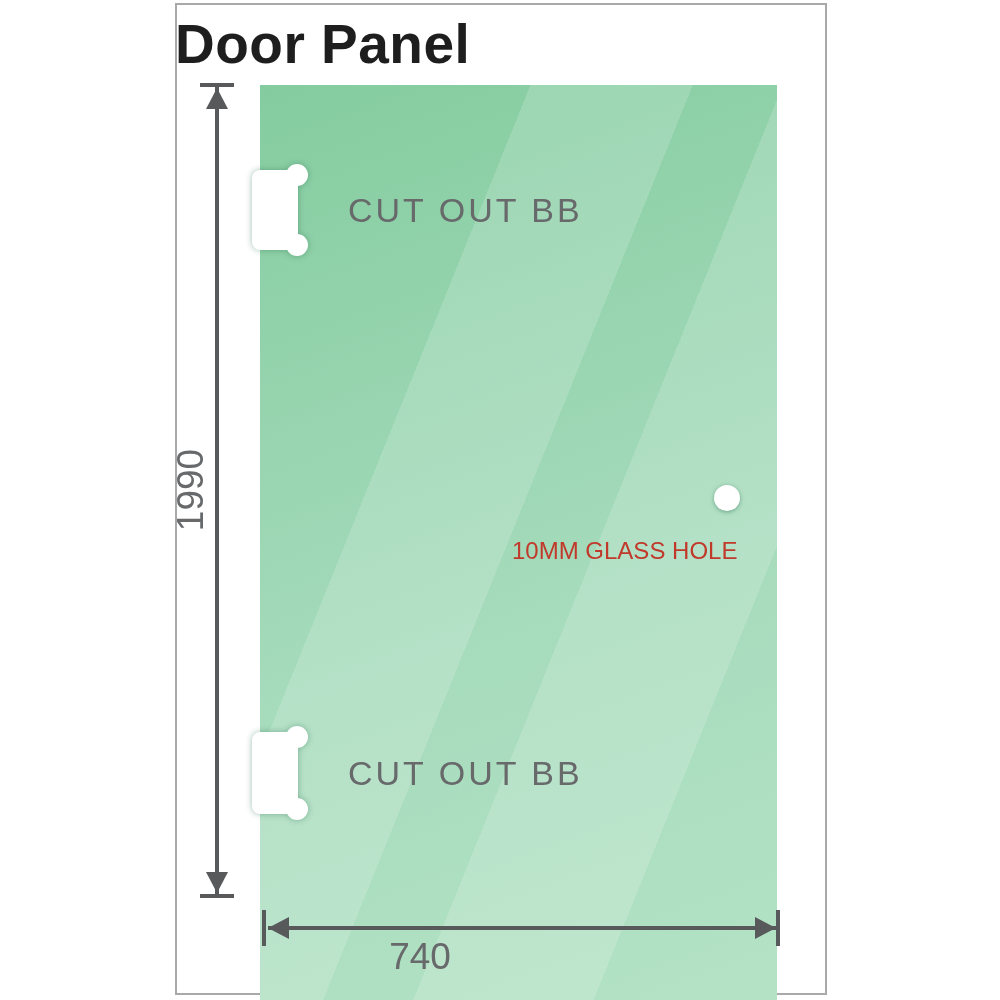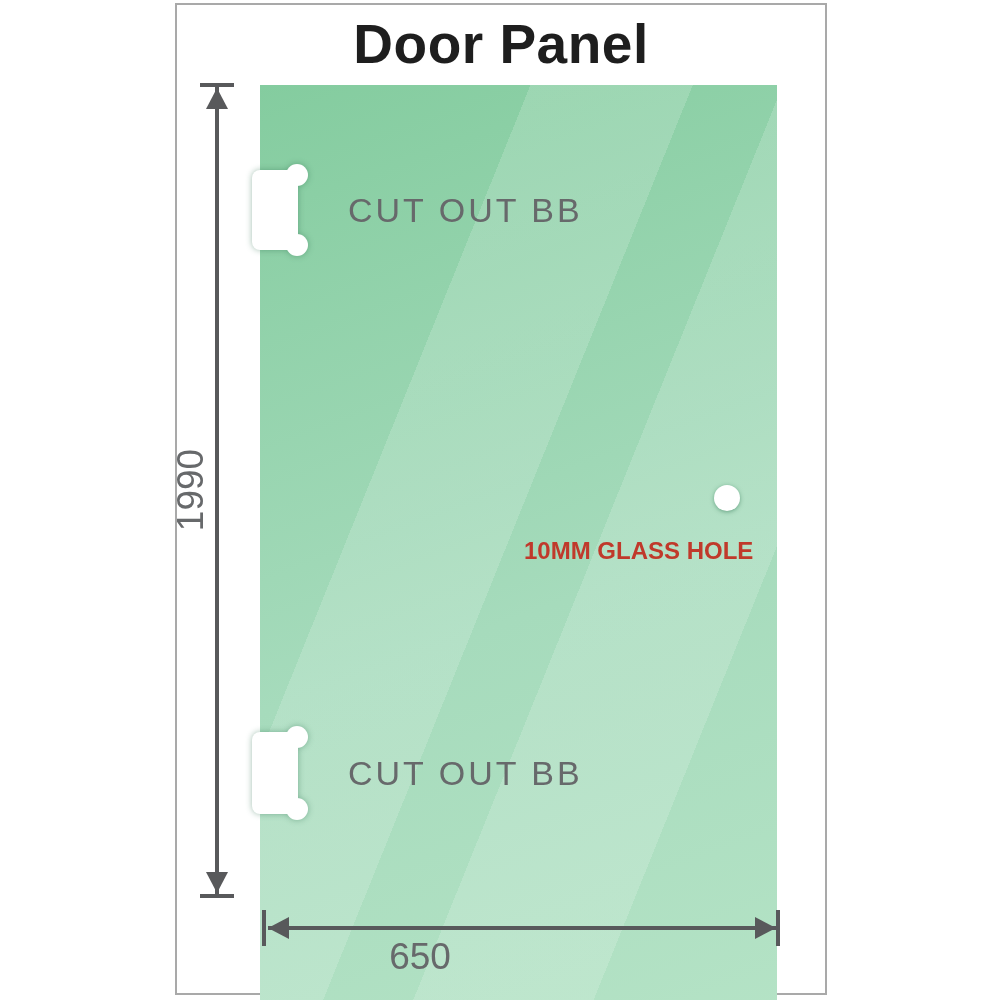--- a/index.html
+++ b/index.html
@@ -5,21 +5,21 @@
   html,body{margin:0;padding:0;}
   body{
     width:1000px;height:1000px;position:relative;background:#ffffff;
     font-family:"Liberation Sans", sans-serif;overflow:hidden;
   }
   .frame{
     position:absolute;left:175px;top:3px;width:652px;height:992px;
     border:2px solid var(--frame-border,#a9a9a9);box-sizing:border-box;background:#fff;
   }
   .title{
-    position:absolute;left:175px;top:12px;width:652px;text-align:center;
+    position:absolute;left:175px;top:12px;width:652px;
     font-size:55px;font-weight:bold;color:var(--title-color,#1e1e1e);letter-spacing:0.5px;
   }
   
   .panel{
     position:absolute;left:260px;top:85px;width:517px;height:952px;
     background:
       linear-gradient(112deg,
         rgba(255,255,255,0) 0%, rgba(255,255,255,0) 30%,
         rgba(255,255,255,0.16) 30%, rgba(255,255,255,0.16) 48%,
         rgba(255,255,255,0) 48%, rgba(255,255,255,0) 58%,
@@ -45,22 +45,22 @@
     font-size:34px;letter-spacing:3px;color:var(--label-gray,#67696b);
   }
   .cutout-label.top{top:85px;height:80px;}
   .cutout-label.bottom{top:647px;height:82px;}
   
   .hole{
     position:absolute;left:454px;top:400px;width:26px;height:26px;border-radius:50%;
     background:#ffffff;box-shadow:0 1px 4px rgba(46,114,80,0.55);
   }
   .hole-label{
-    position:absolute;left:264px;top:452px;
-    font-size:24px;font-weight:bold;color:var(--hole-label-red,#c0392b);white-space:nowrap;
+    position:absolute;left:252px;top:452px;
+    font-size:24px;font-weight:normal;color:var(--hole-label-red,#c0392b);white-space:nowrap;
   }
   
   .dim{position:absolute;background:var(--dimension,#58595b);}
   .vcap{left:200px;width:34px;height:4px;}
   .vcap.top{top:83px;}
   .vcap.bottom{top:894px;}
   .vline{left:215px;top:87px;width:4px;height:810px;}
   .tri{position:absolute;width:0;height:0;}
   .tri.up{left:206px;top:88px;border-left:11px solid transparent;border-right:11px solid transparent;border-bottom:21px solid var(--dimension,#58595b);}
   .tri.down{left:206px;top:872px;border-left:11px solid transparent;border-right:11px solid transparent;border-top:21px solid var(--dimension,#58595b);}
@@ -112,14 +112,14 @@
   <div class="dim vcap bottom"></div>
   <div class="vdim-label">1990</div>
 </div>
 
 <div>
   <div class="dim htick left"></div>
   <div class="tri left"></div>
   <div class="dim hline"></div>
   <div class="tri right"></div>
   <div class="dim htick right"></div>
-  <div class="hdim-label">650</div>
+  <div class="hdim-label">740</div>
 </div>
 
 </body></html>

